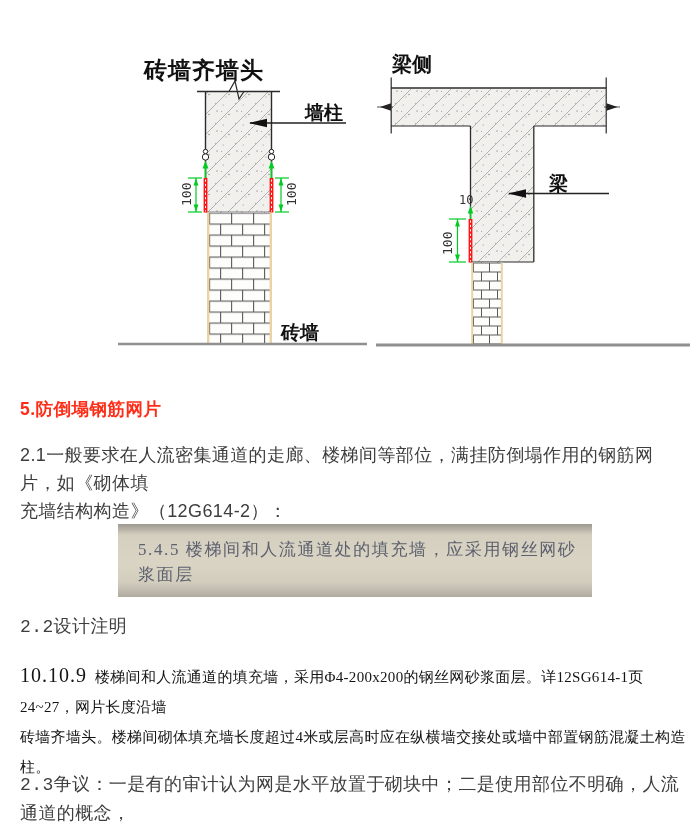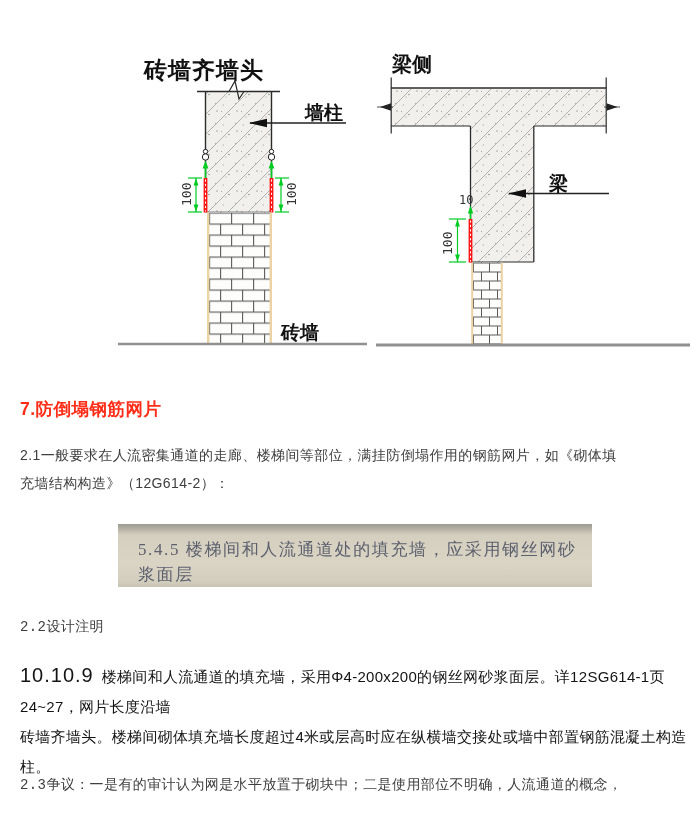--- a/index.html
+++ b/index.html
@@ -14,40 +14,40 @@
   .cad-label{font-size:19px;font-weight:bold;fill:#111;}
   .dim-text{font-size:13px;fill:#333;font-family:"DejaVu Sans Mono",monospace;}
   .gap-text{font-size:12px;fill:#333;font-family:"DejaVu Sans Mono",monospace;}
 
   .red-heading{
     position:absolute;left:20px;top:397px;
     font-size:17.5px;font-weight:bold;color:#ff2d17;letter-spacing:0.5px;
   }
   .body-para{
     position:absolute;left:20px;width:664px;
-    font-size:14px;line-height:28px;color:#3e3e3e;letter-spacing:0.4px;
+    font-size:18px;line-height:28px;color:#3e3e3e;letter-spacing:0.4px;
   }
   #para21{top:441px;}
   #para22{top:613px;font-family:Liberation Mono, monospace;}
   #para23{top:771px;line-height:29px;font-family:Liberation Mono, monospace;}
 
   .scan-545{
-    position:absolute;left:118px;top:524px;width:474px;height:63px;
+    position:absolute;left:118px;top:524px;width:474px;height:73px;
     background:linear-gradient(180deg,#9d9a92 0px,#b6b1a5 5px,#d5cfc0 11px,
                #dad4c5 40px,#d3cdbe 58px,#c1bcaf 66px,#aeaa9e 73px);
     box-sizing:border-box;
   }
   .scan-545-text{
     padding:13px 14px 0 20px;
     font-family:"Liberation Serif",serif;
     font-size:17px;line-height:25px;color:#5d616e;letter-spacing:1.6px;
   }
   .scan-10109{
     position:absolute;left:20px;top:660px;width:676px;
-    font-family:Liberation Sans, sans-serif;
+    font-family:Liberation Serif, serif;
     font-size:15px;line-height:30px;color:#141414;letter-spacing:0.3px;
   }
   .scan-10109 .num{font-size:20px;margin-right:8px;letter-spacing:1px;}
 </style>
 </head>
 <body>
 
 <svg id="diagram" width="700" height="370" viewBox="0 0 700 370">
   <defs>
     <pattern id="conc" patternUnits="userSpaceOnUse" width="20" height="20">
@@ -188,21 +188,21 @@
 
     <g>
       <rect x="473" y="262.5" width="28" height="81.5" fill="url(#brickR)"></rect>
       <line x1="472.2" y1="262.5" x2="472.2" y2="344" stroke="#ebd3a4" stroke-width="2"></line>
       <line x1="501.8" y1="262.5" x2="501.8" y2="344" stroke="#ebd3a4" stroke-width="2"></line>
     </g>
     <line x1="376" y1="345" x2="690" y2="345" stroke="#909090" stroke-width="3"></line>
   </g>
 </svg>
 
-<div class="red-heading">7.防倒塌钢筋网片</div>
+<div class="red-heading">5.防倒塌钢筋网片</div>
 
 <div class="body-para" id="para21">
   <div>2.1一般要求在人流密集通道的走廊、楼梯间等部位，满挂防倒塌作用的钢筋网片，如《砌体填</div>
   <div>充墙结构构造》（12G614-2）：</div>
 </div>
 
 <div class="scan-545">
   <div class="scan-545-text">
     <div>5.4.5 楼梯间和人流通道处的填充墙，应采用钢丝网砂浆面层</div>
   </div>

